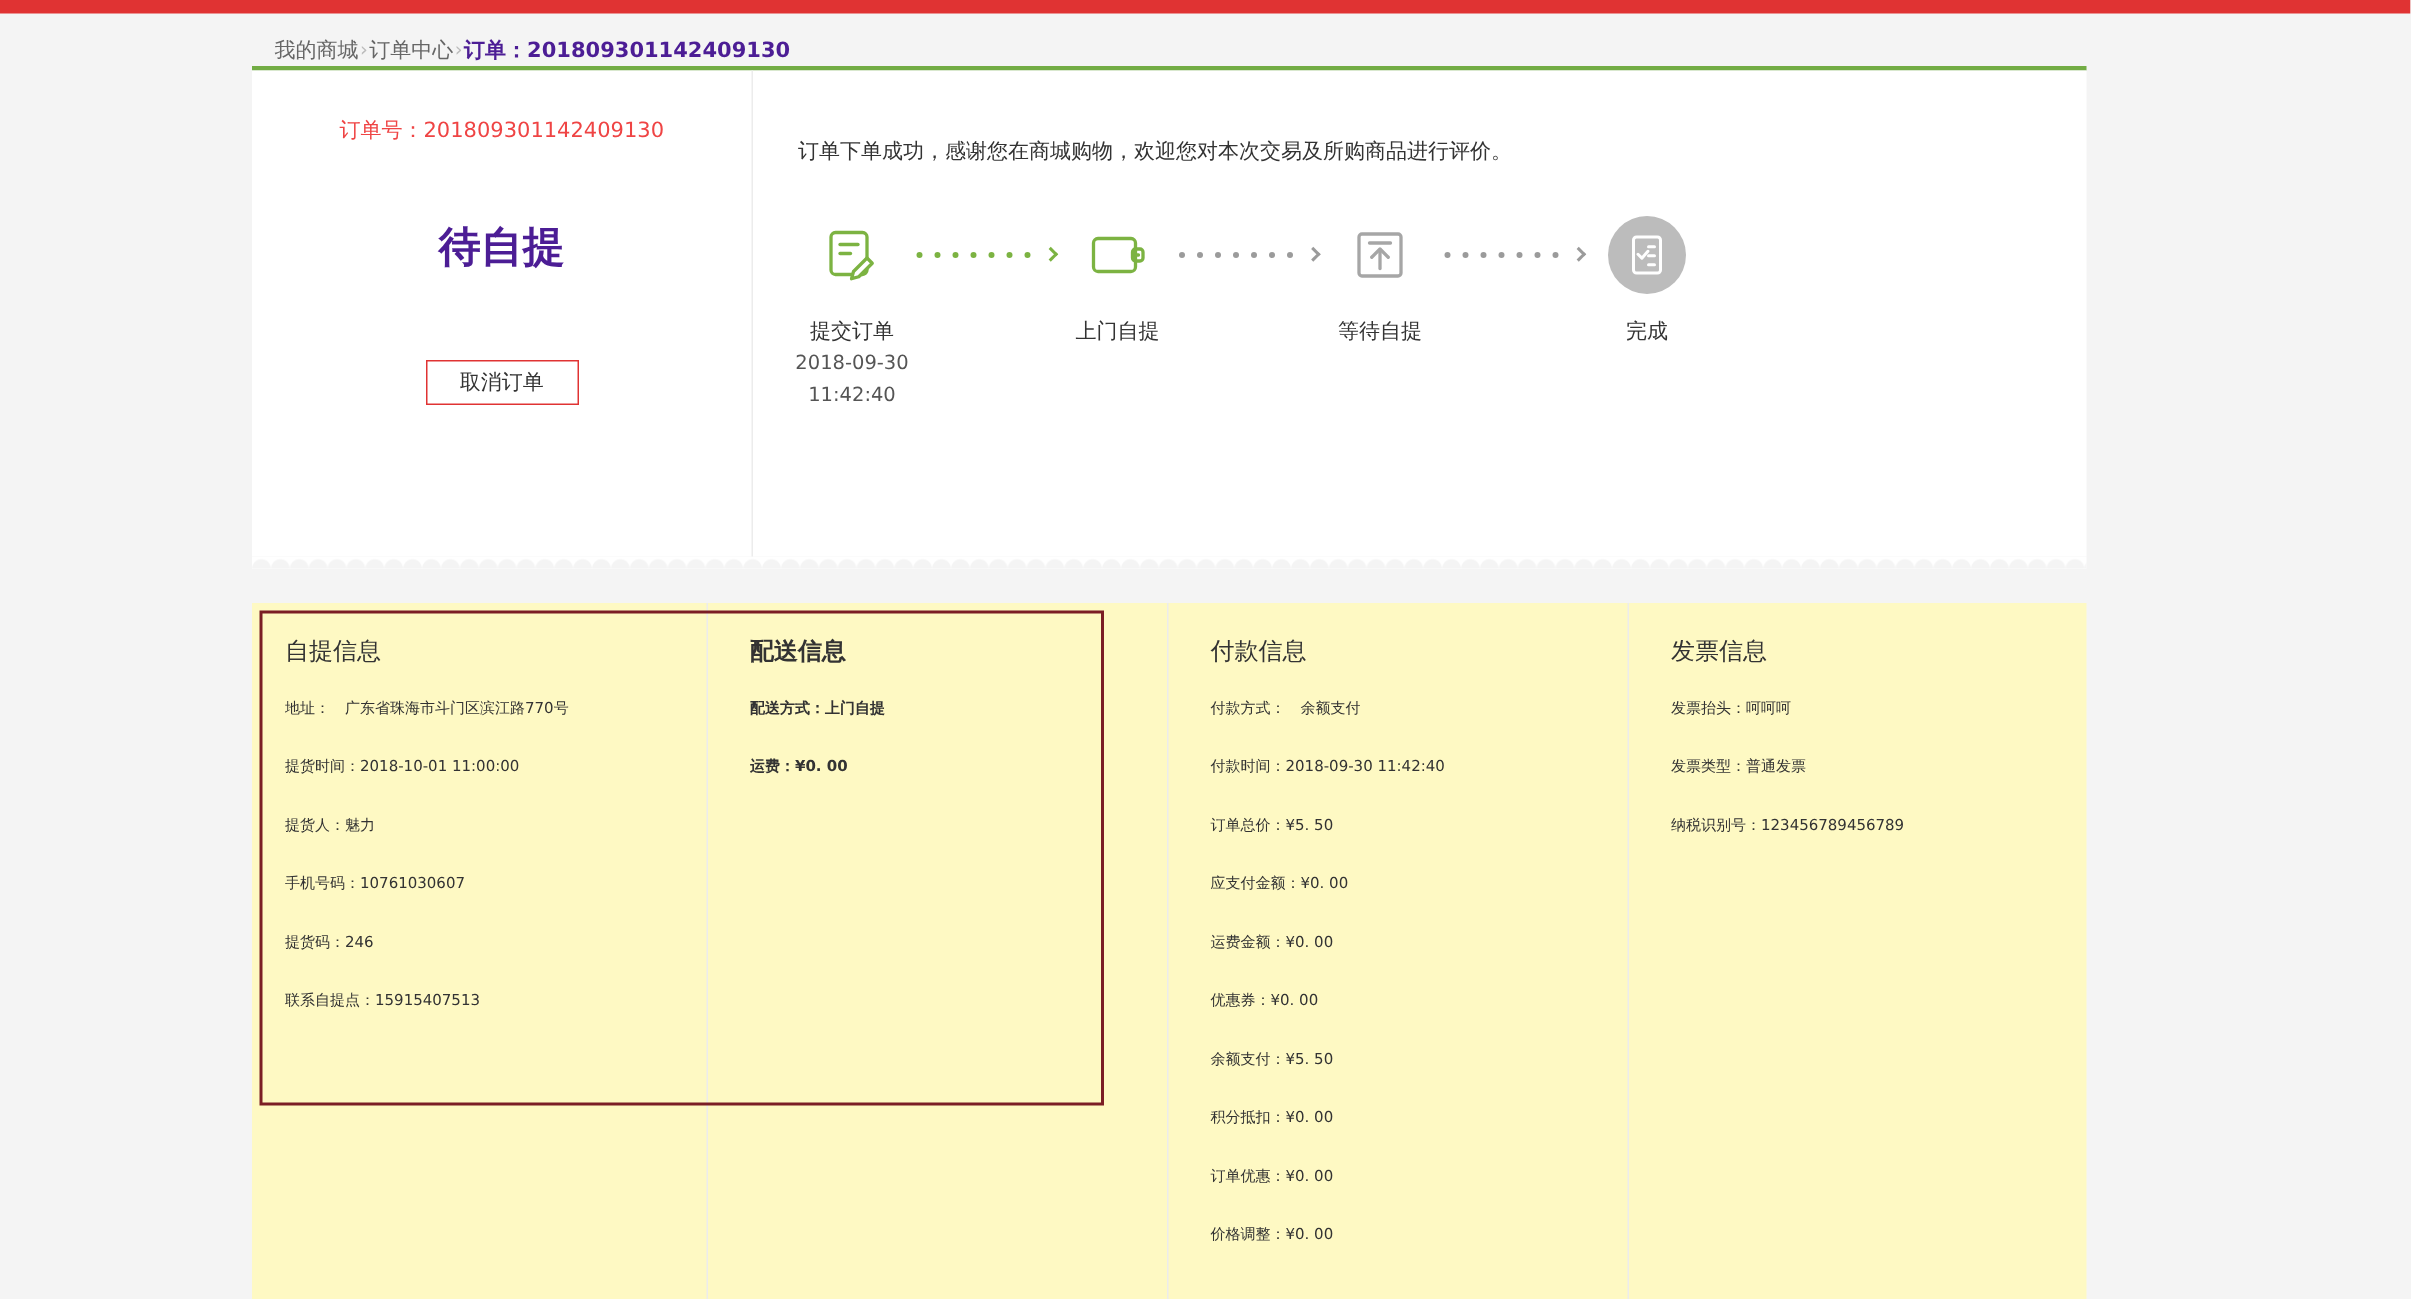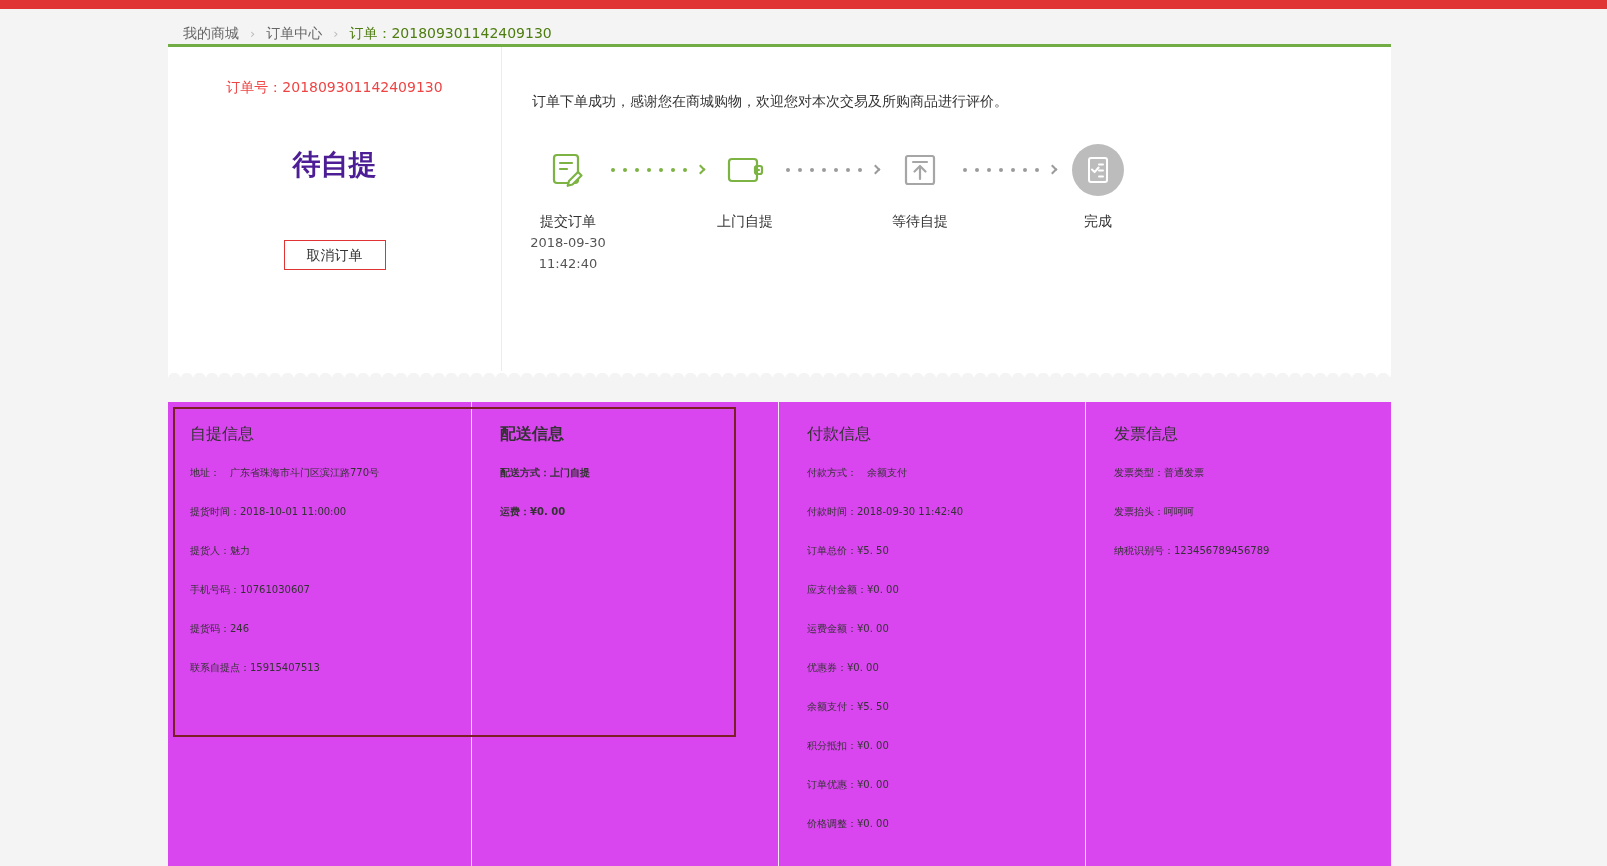--- a/index.html
+++ b/index.html
@@ -6,26 +6,26 @@
   html,body { margin:0; padding:0; }
   body {
     width:1607px; height:866px; overflow:hidden;
     background:#f4f4f4;
     font-family:"DejaVu Sans","Liberation Sans",sans-serif;
     color:#333;
   }
   .topbar { height:9px; background:#e03333; }
   .breadcrumb {
     height:35px; padding:14px 0 0 183px;
-    display:flex; align-items:center; gap:11px;
+    display:flex; align-items:center; gap:1px;
     font-size:14px; color:#666;
   }
   .breadcrumb .sep { color:#bbb; font-size:13px; }
   .breadcrumb .crumb { color:#666; text-decoration:none; cursor:pointer; }
-  .breadcrumb .current { color:#4d7c0f; font-weight:normal; }
+  .breadcrumb .current { color:#4c1d95; font-weight:bold; }
   .green-line { margin-left:168px; width:1223px; height:3px; background:#72ac44; }
 
   .card-top {
     margin-left:168px; width:1223px; height:324px;
     background:#fff; display:flex;
   }
   .scallops {
     margin-left:168px; width:1223px; height:8px;
     background-color:#fff;
     background-image:radial-gradient(circle at 6.3px 8px, #f4f4f4 5.9px, rgba(244,244,244,0) 6.5px);
@@ -55,21 +55,21 @@
   .conn { position:absolute; top:24px; width:120px; display:flex; align-items:center; justify-content:center; gap:8px; }
   .dot { width:4px; height:4px; border-radius:50%; }
   .conn.green .dot { background:#7cb342; }
   .conn.gray .dot { background:#9b9b9b; }
   .chev { width:7px; height:7px; border-top:2px solid; border-right:2px solid; transform:rotate(45deg); margin-left:2px; }
   .conn.green .chev { border-color:#7cb342; }
   .conn.gray .chev { border-color:#9b9b9b; }
 
   .card-bottom {
     position:relative; margin-left:168px; width:1223px; height:464px;
-    background:#d946ef; display:flex;
+    background:#fef9c3; display:flex;
   }
   .col { padding-top:12px; }
   .col p { margin:0; font-size:10px; line-height:39px; color:#333; }
   .col .sec-title { font-size:16px; color:#333; }
   .col1 { width:303px; padding-left:22px; padding-right:23px; }
   .col2 { width:307px; padding-left:28px; padding-right:20px; border-left:1px solid #ececec;font-weight:bold; }
   .col3 { width:307px; padding-left:28px; padding-right:20px; border-left:1px solid #ececec; }
   .col4 { width:306px; padding-left:28px; padding-right:20px; border-left:1px solid #ececec; }
   .annotation-box {
     position:absolute; left:5px; top:5px; width:563px; height:330px;
@@ -218,18 +218,18 @@
     <p>应支付金额：¥0. 00</p>
     <p>运费金额：¥0. 00</p>
     <p>优惠券：¥0. 00</p>
     <p>余额支付：¥5. 50</p>
     <p>积分抵扣：¥0. 00</p>
     <p>订单优惠：¥0. 00</p>
     <p>价格调整：¥0. 00</p>
   </div>
   <div class="col col4">
     <p class="sec-title">发票信息</p>
+    <p>发票抬头：呵呵呵</p>
     <p>发票类型：普通发票</p>
-    <p>发票抬头：呵呵呵</p>
     <p>纳税识别号：123456789456789</p>
   </div>
   <div class="annotation-box"></div>
 </div>
 
 </body></html>

